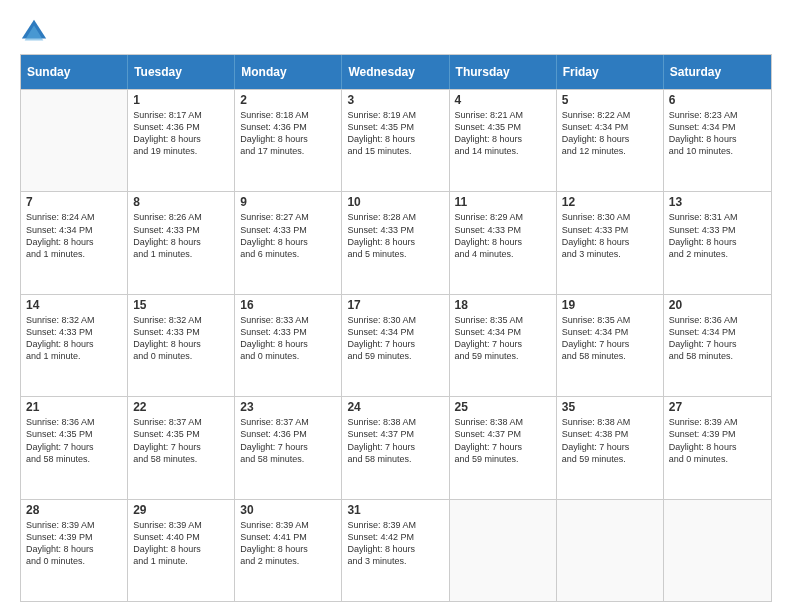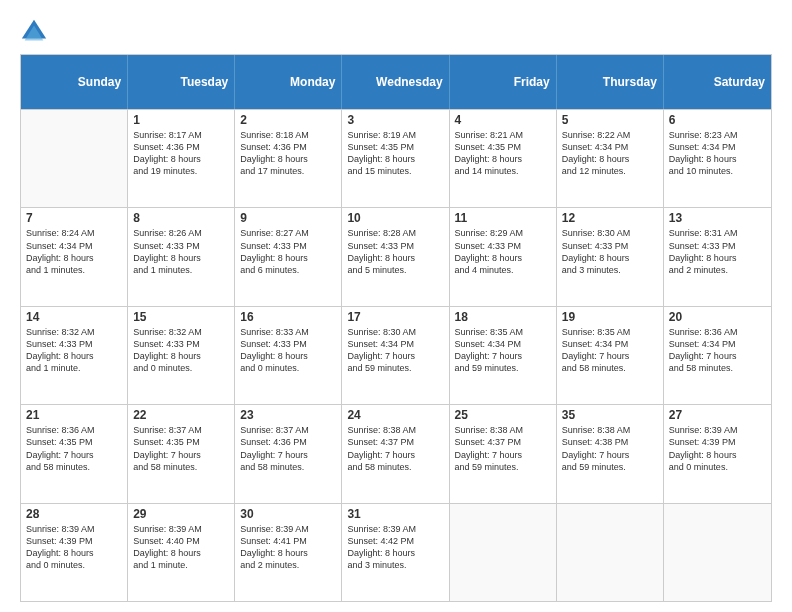--- a/index.html
+++ b/index.html
@@ -62,23 +62,23 @@
     }
     .cal-header-row {
       display: grid;
       grid-template-columns: repeat(7, 1fr);
       background: #2e7bbf;
     }
     .cal-header-cell {
       color: #fff;
       font-size: 12px;
       font-weight: bold;
-      padding: 20px 6px;
+      padding: 10px 6px;
       border-right: 1px solid #5599cc;
-      text-align: right;
+      text-align: left;
     }
     .cal-header-cell:last-child { border-right: none; }
     .cal-body {
       display: flex;
       flex-direction: column;
       flex: 1;
     }
     .cal-row {
       display: grid;
       grid-template-columns: repeat(7, 1fr);
@@ -130,22 +130,22 @@
       <div class="subtitle"></div>
     </div>
   </div>
 
   <div style="flex:1; display:flex; flex-direction:column; border:1px solid #ccc;">
     <div class="cal-header-row">
     <div class="cal-header-cell">Sunday</div>
         <div class="cal-header-cell">Tuesday</div>
         <div class="cal-header-cell">Monday</div>
         <div class="cal-header-cell">Wednesday</div>
+        <div class="cal-header-cell">Thursday</div>
         <div class="cal-header-cell">Friday</div>
-        <div class="cal-header-cell">Thursday</div>
         <div class="cal-header-cell">Saturday</div>
       </div>
     <div class="cal-body">
     <div class="cal-row">
           <div class="cal-cell empty"></div>
           <div class="cal-cell">
             <span class="day-number">1</span>
             <span class="cell-line">Sunrise: 8:17 AM</span>
             <span class="cell-line">Sunset: 4:36 PM</span>
             <span class="cell-line">Daylight: 8 hours</span>

